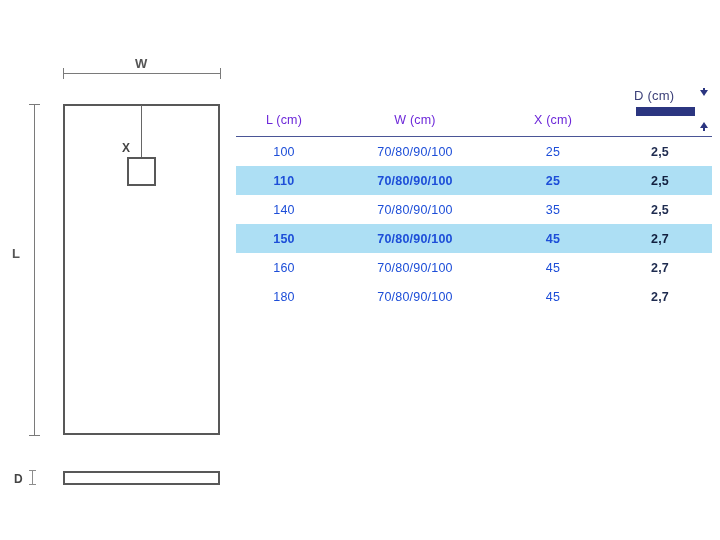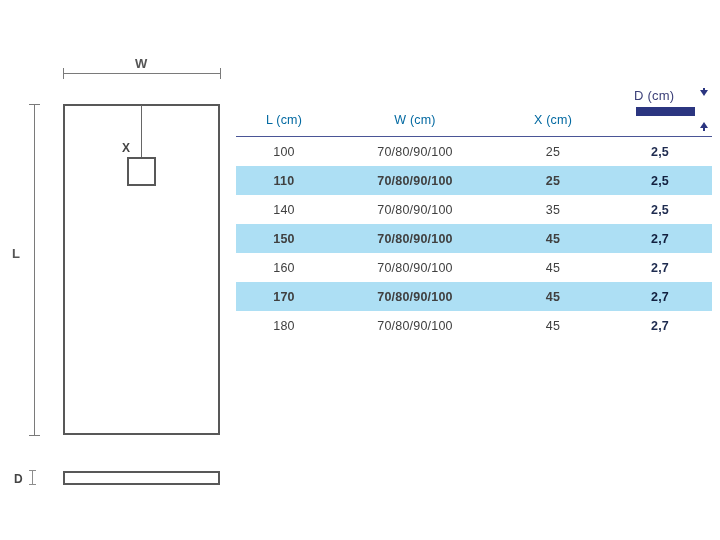--- a/index.html
+++ b/index.html
@@ -118,26 +118,26 @@
   .arrow-up-stem {
     position: absolute; left: 69px; top: 39px; width: 2px; height: 4px; background: #2b3580;
   }
 
   
   table.spec {
     position: absolute; left: 0; top: 113px; width: 476px;
     border-collapse: collapse; table-layout: fixed;
   }
   table.spec th {
-    font-size: 12.5px; font-weight: normal; color: #0369a1;
+    font-size: 12.5px; font-weight: normal; color: #6d28d9;
     padding: 0 0 9px 0; text-align: center; letter-spacing: 0.2px;
   }
   table.spec thead tr { border-bottom: 1.5px solid #4a5596; }
   table.spec td {
-    font-size: 12.5px; color: #404040; text-align: center;
+    font-size: 12.5px; color: #1d4ed8; text-align: center;
     padding: 7.5px 0 7.5px 0; letter-spacing: 0.2px;
   }
   table.spec tbody tr.odd { background: #addff4; padding-left: 24px; }
   table.spec tbody tr.odd td { font-weight: bold; }
   table.spec tbody tr.even { background: #ffffff; }
   table.spec td.c-d { font-weight: bold; color: #1e2b4f; }
   table.spec tbody tr.odd td.c-d { color: #12203f; }
   col.col-l { width: 96px; }
   col.col-w { width: 166px; }
   col.col-x { width: 110px; }
@@ -222,26 +222,20 @@
             <td>70/80/90/100</td>
             <td>45</td>
             <td class="c-d">2,7</td>
           </tr>
           <tr class="even">
             <td>160</td>
             <td>70/80/90/100</td>
             <td>45</td>
             <td class="c-d">2,7</td>
           </tr>
-          <tr class="odd">
-            <td>170</td>
-            <td>70/80/90/100</td>
-            <td>45</td>
-            <td class="c-d">2,7</td>
-          </tr>
           <tr class="even">
             <td>180</td>
             <td>70/80/90/100</td>
             <td>45</td>
             <td class="c-d">2,7</td>
           </tr>
         </tbody>
     </table>
   </div>
 </div>

